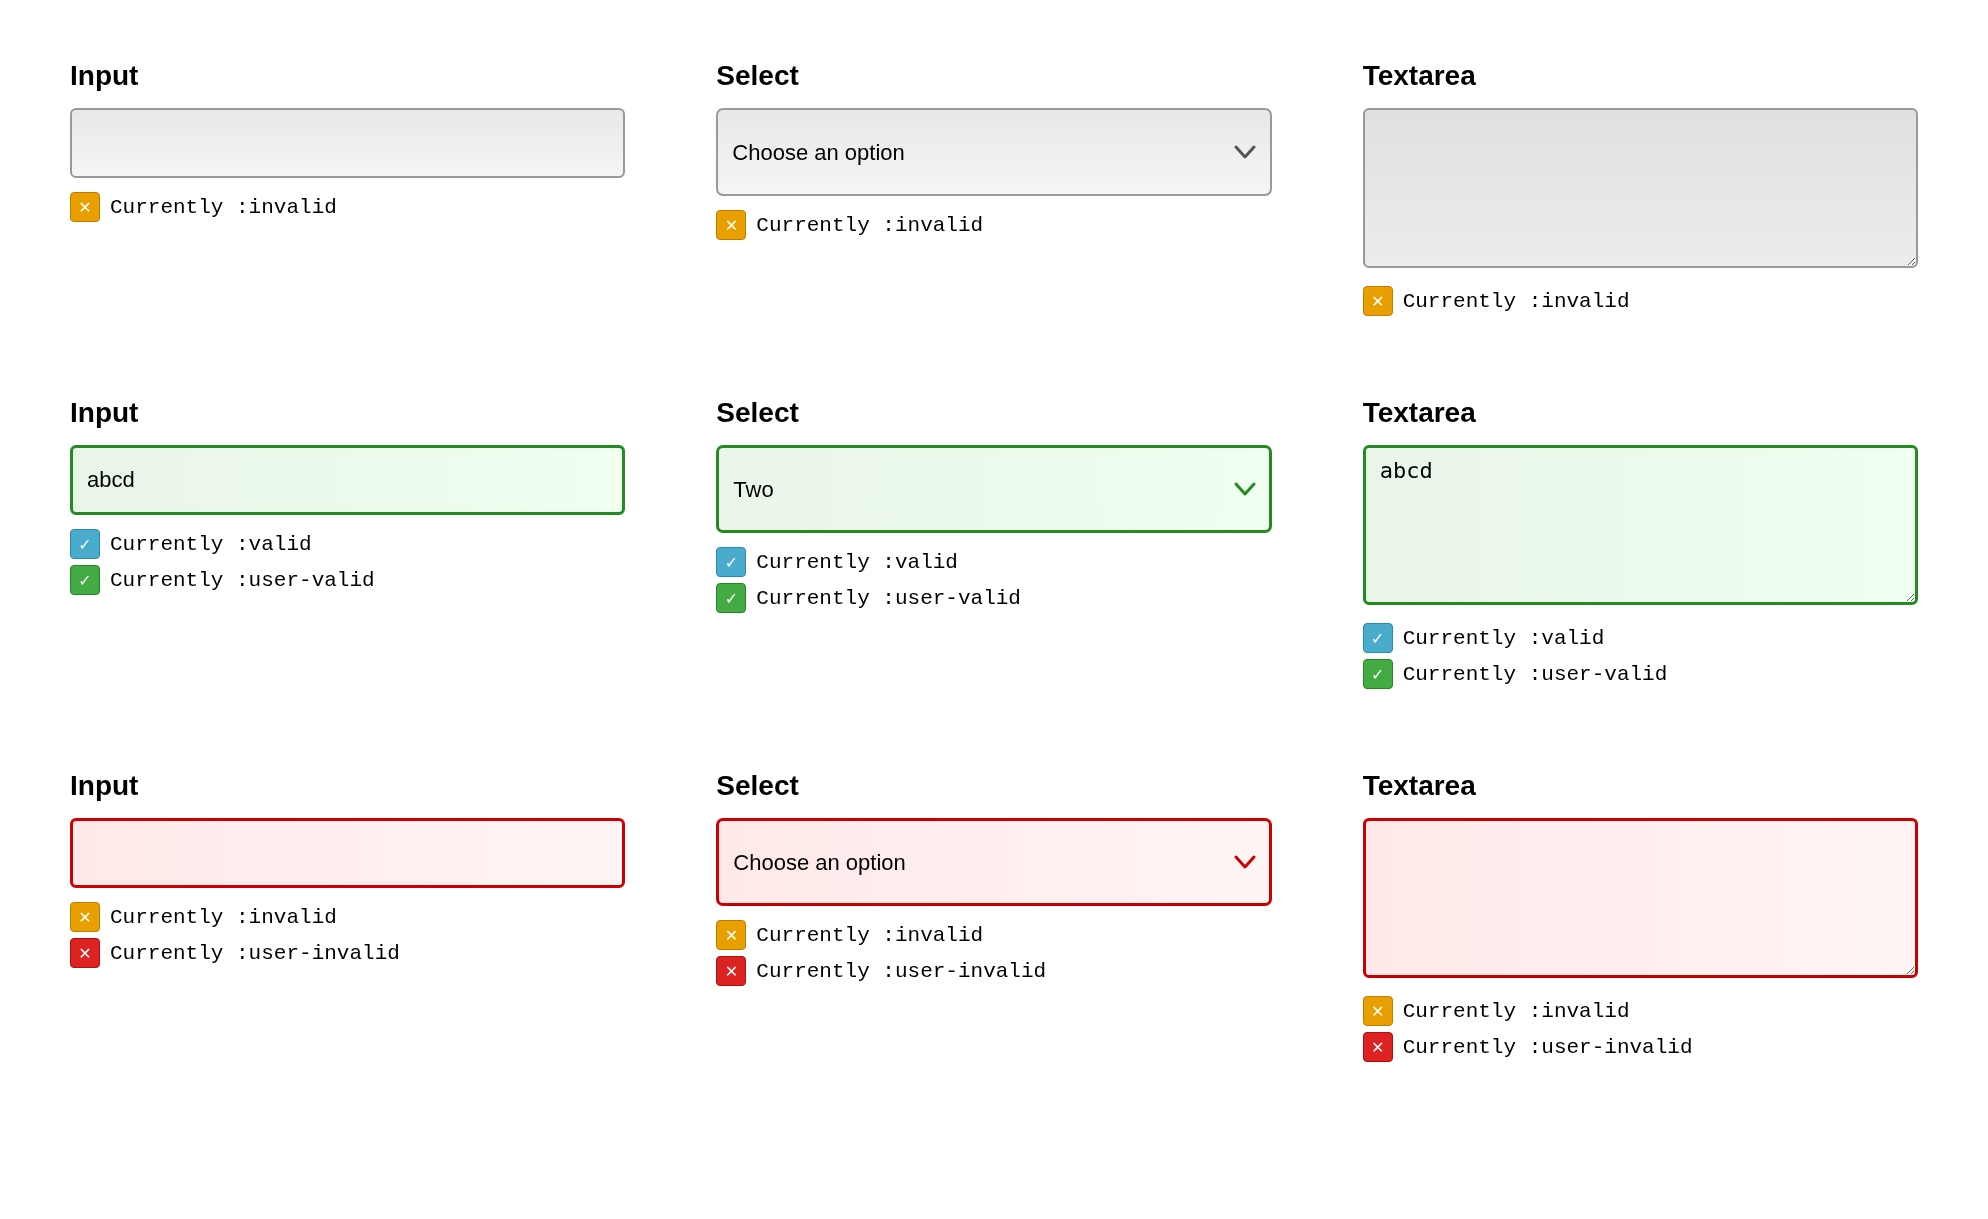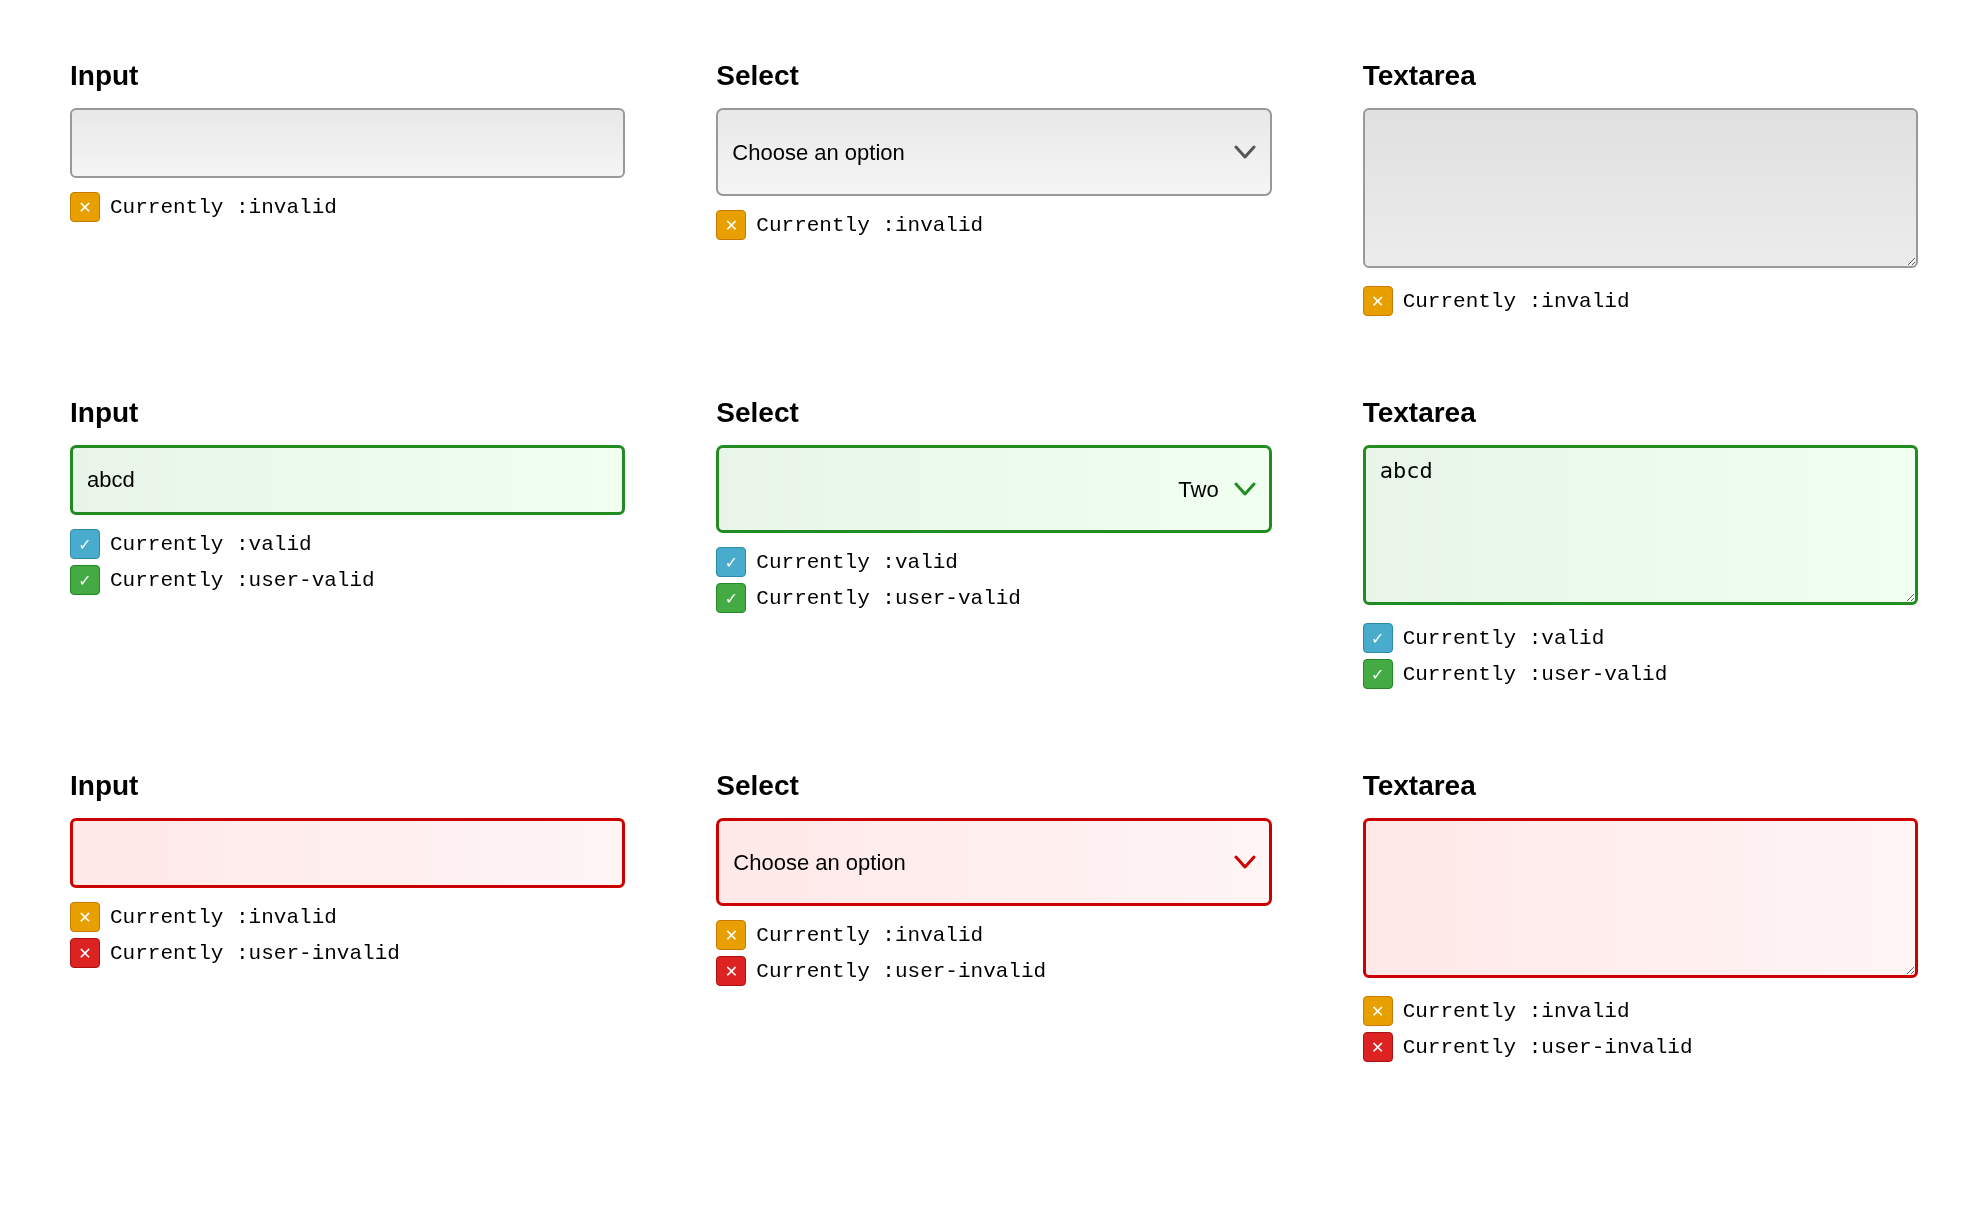--- a/index.html
+++ b/index.html
@@ -72,21 +72,20 @@
     }
 
     .select-default {
       border: 2px solid #999;
       background: linear-gradient(to bottom, #e8e8e8, #f5f5f5);
     }
 
     .select-valid {
       border: 3px solid #228b22;
       background: linear-gradient(to right, #e8f5e8, #f0fff0);
-      text-align: right;
     }
 
     .select-invalid {
       border: 3px solid #cc0000;
       background: linear-gradient(to right, #ffe8e8, #fff5f5);
     }
 
     .chevron {
       position: absolute;
       right: 16px;

